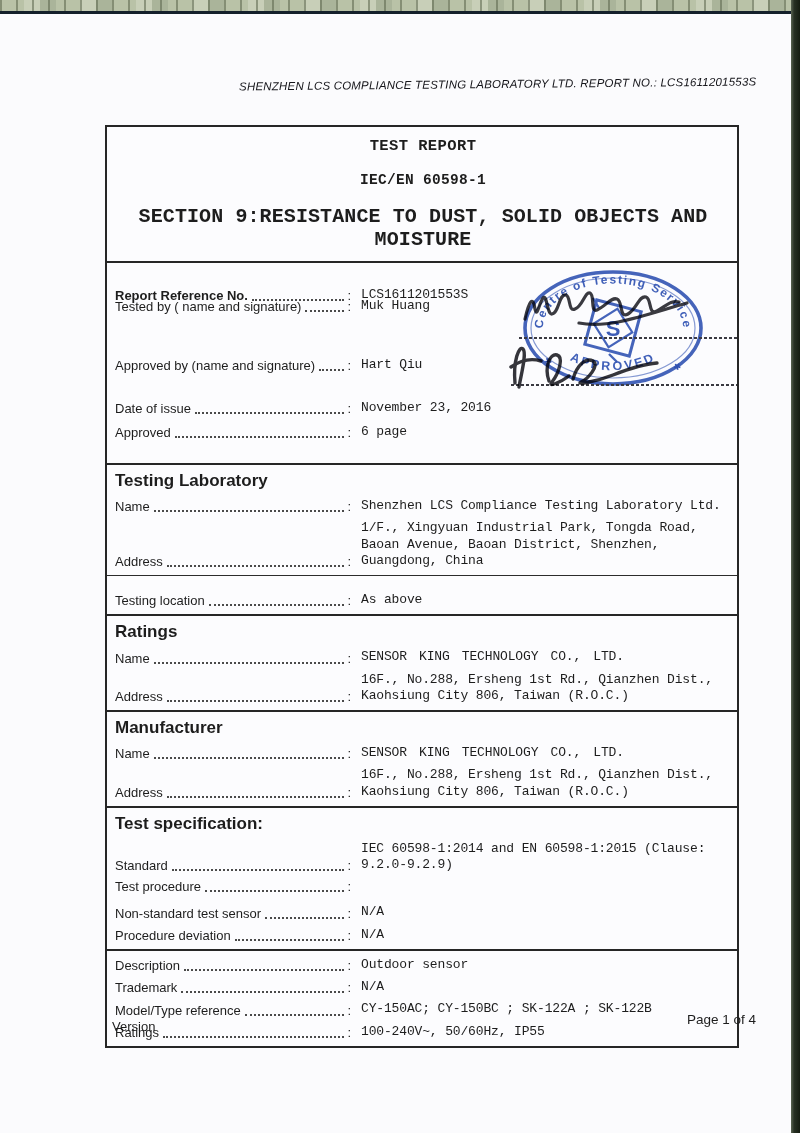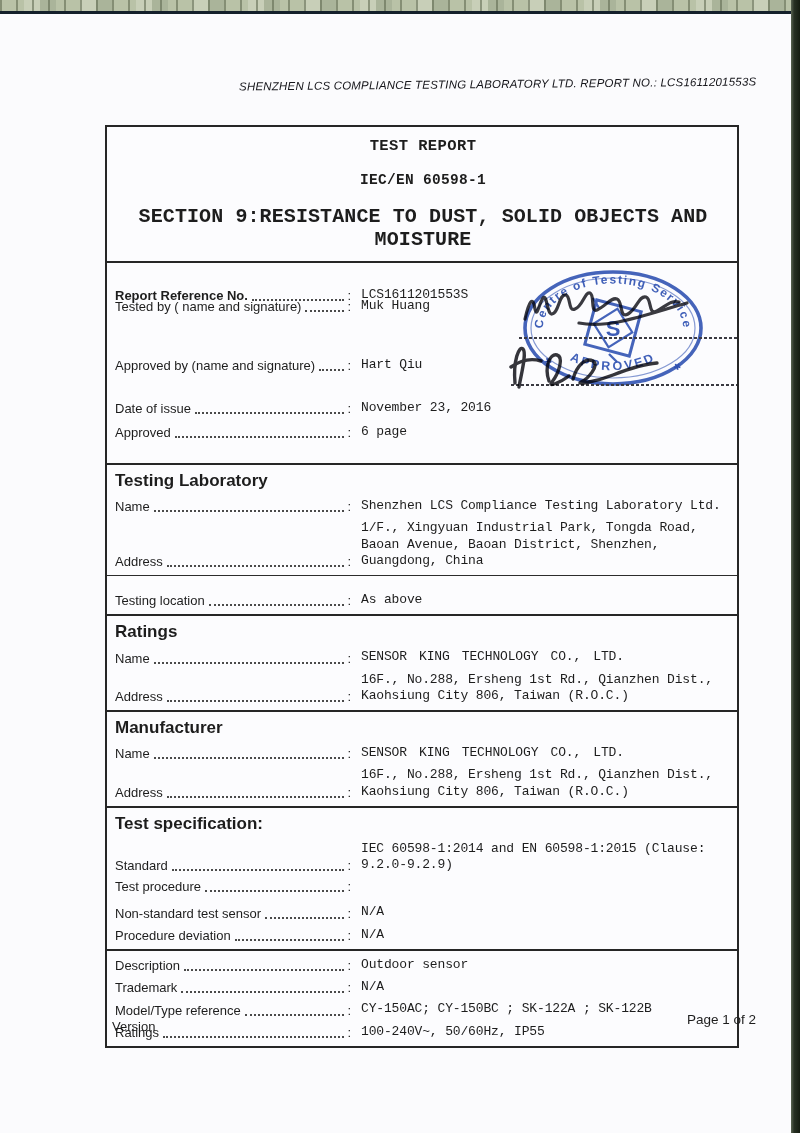--- a/index.html
+++ b/index.html
@@ -305,13 +305,13 @@
           <span class="leader"></span>
           <span class="colon">:</span>
         </div>
       <div class="val">100-240V~, 50/60Hz, IP55</div>
     </div>
   </div>
 
 </div>
 
 <div class="footer-version">Version</div>
-<div class="footer-page">Page 1 of 2</div>
+<div class="footer-page">Page 1 of 4</div>
 
 </body></html>

